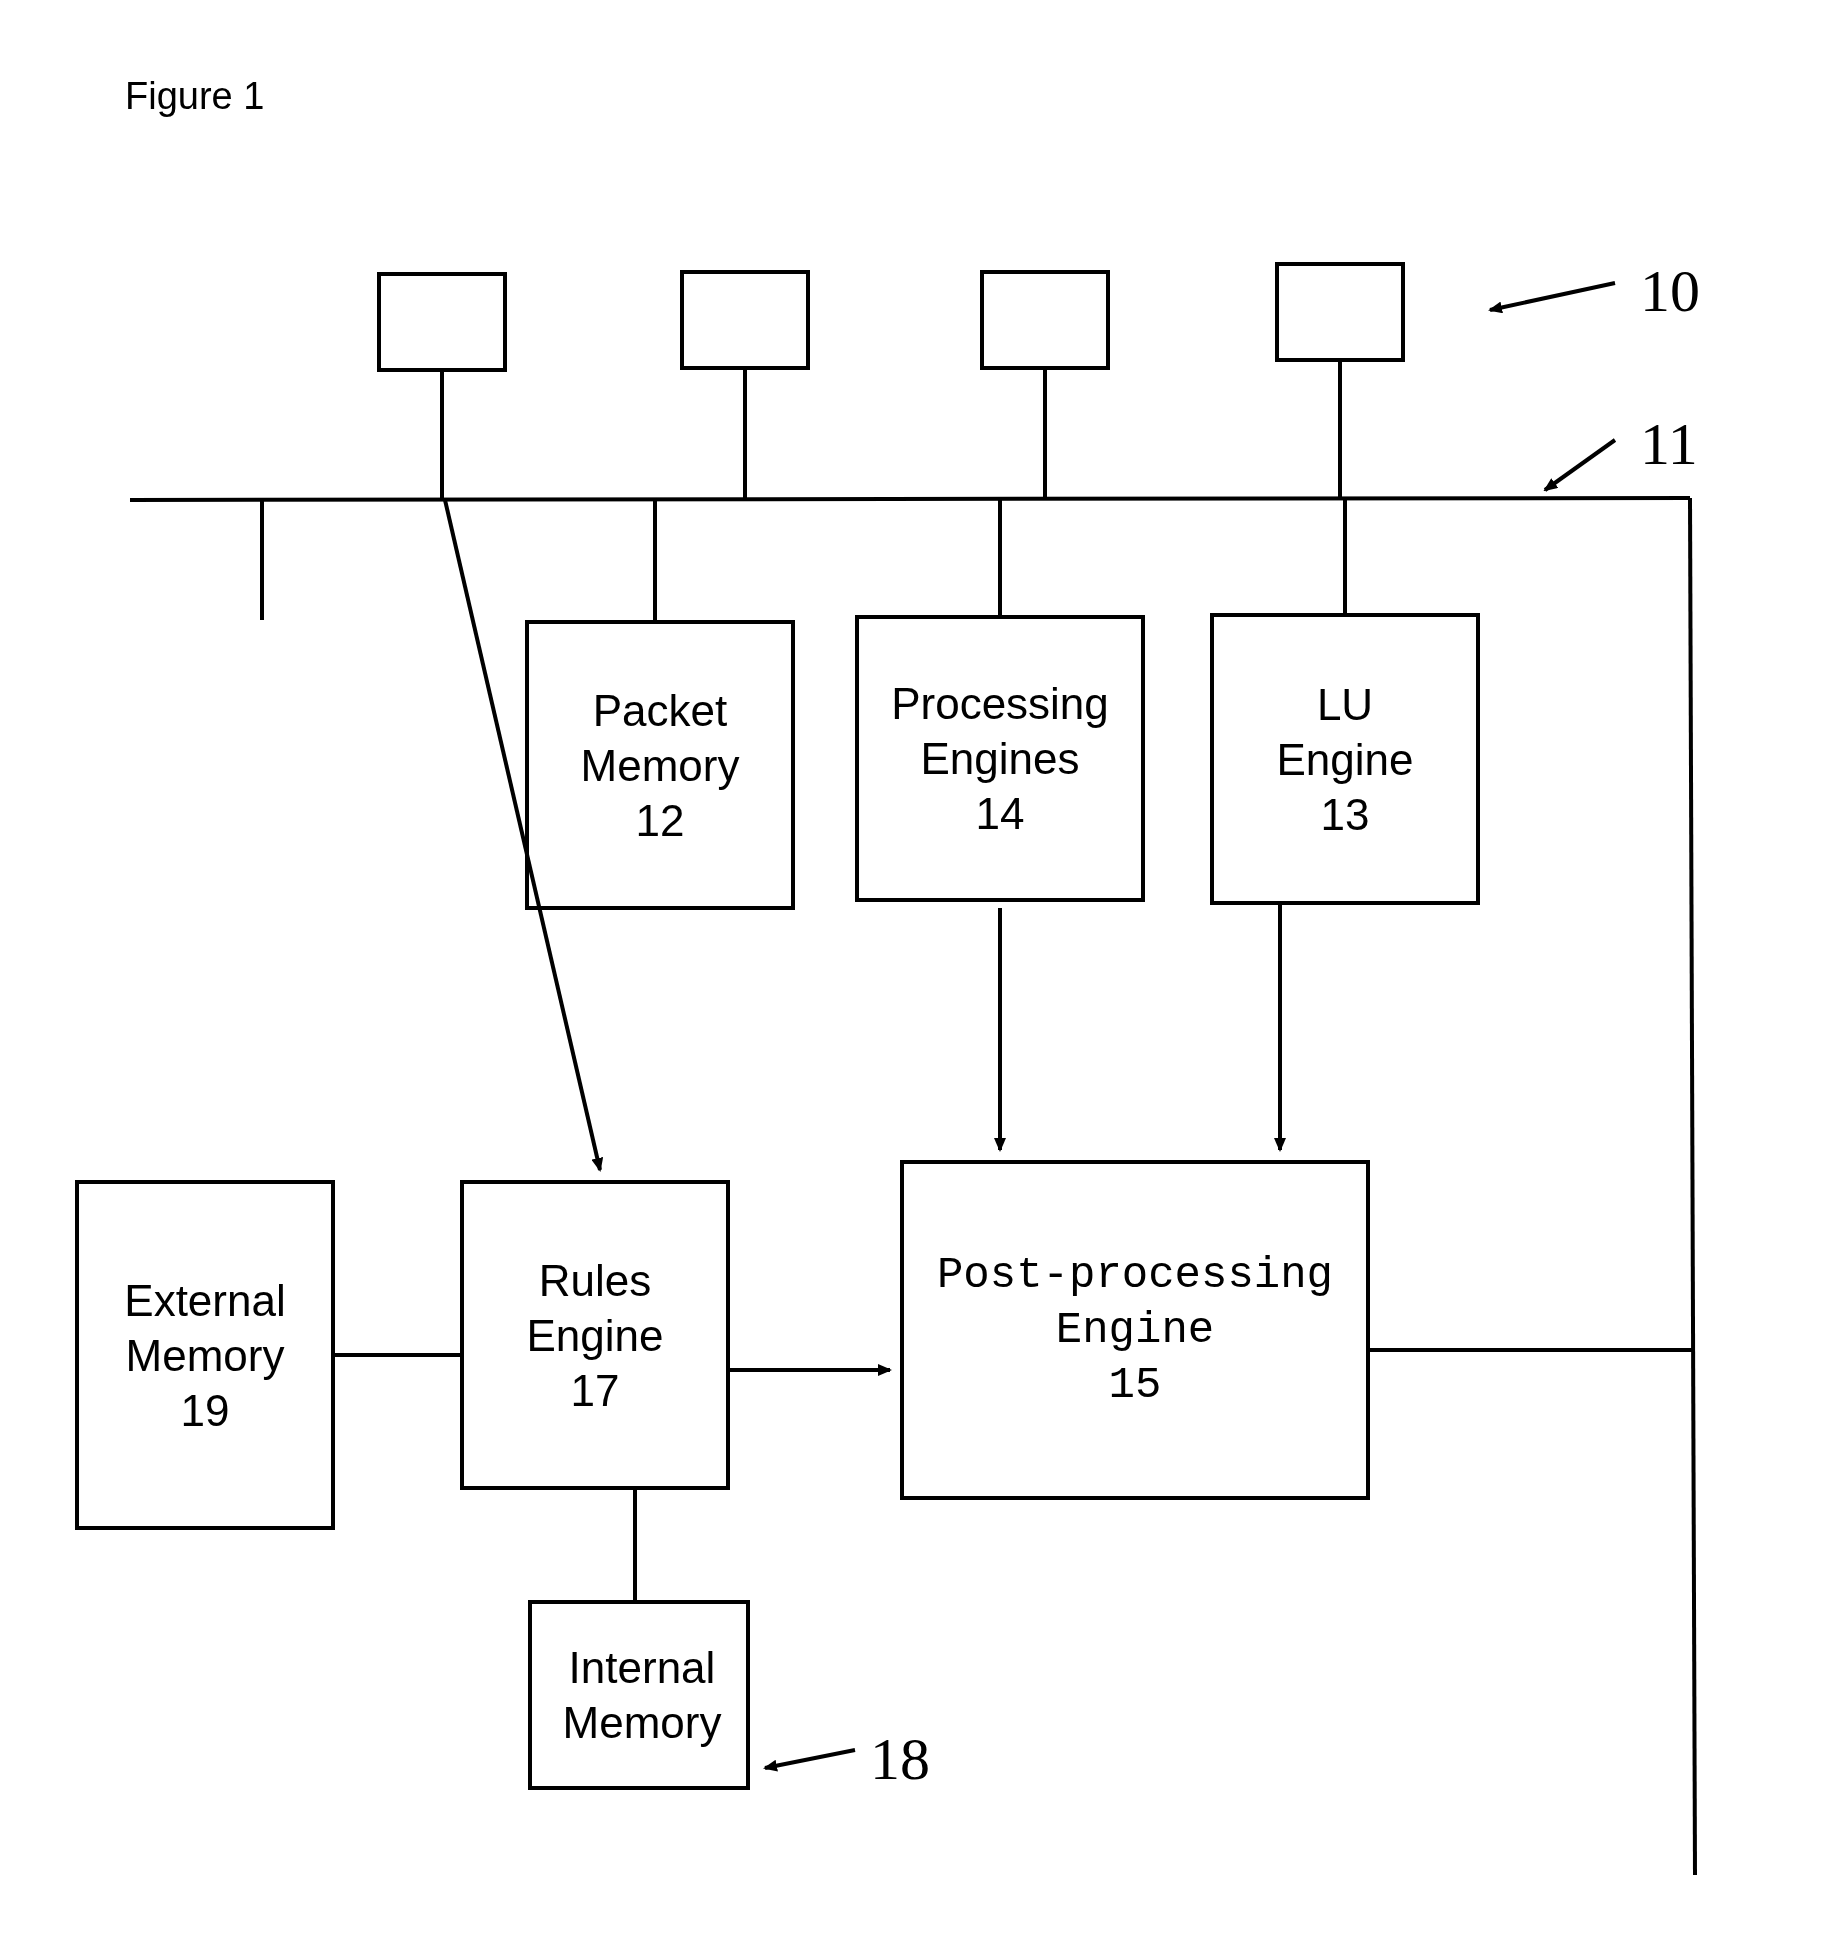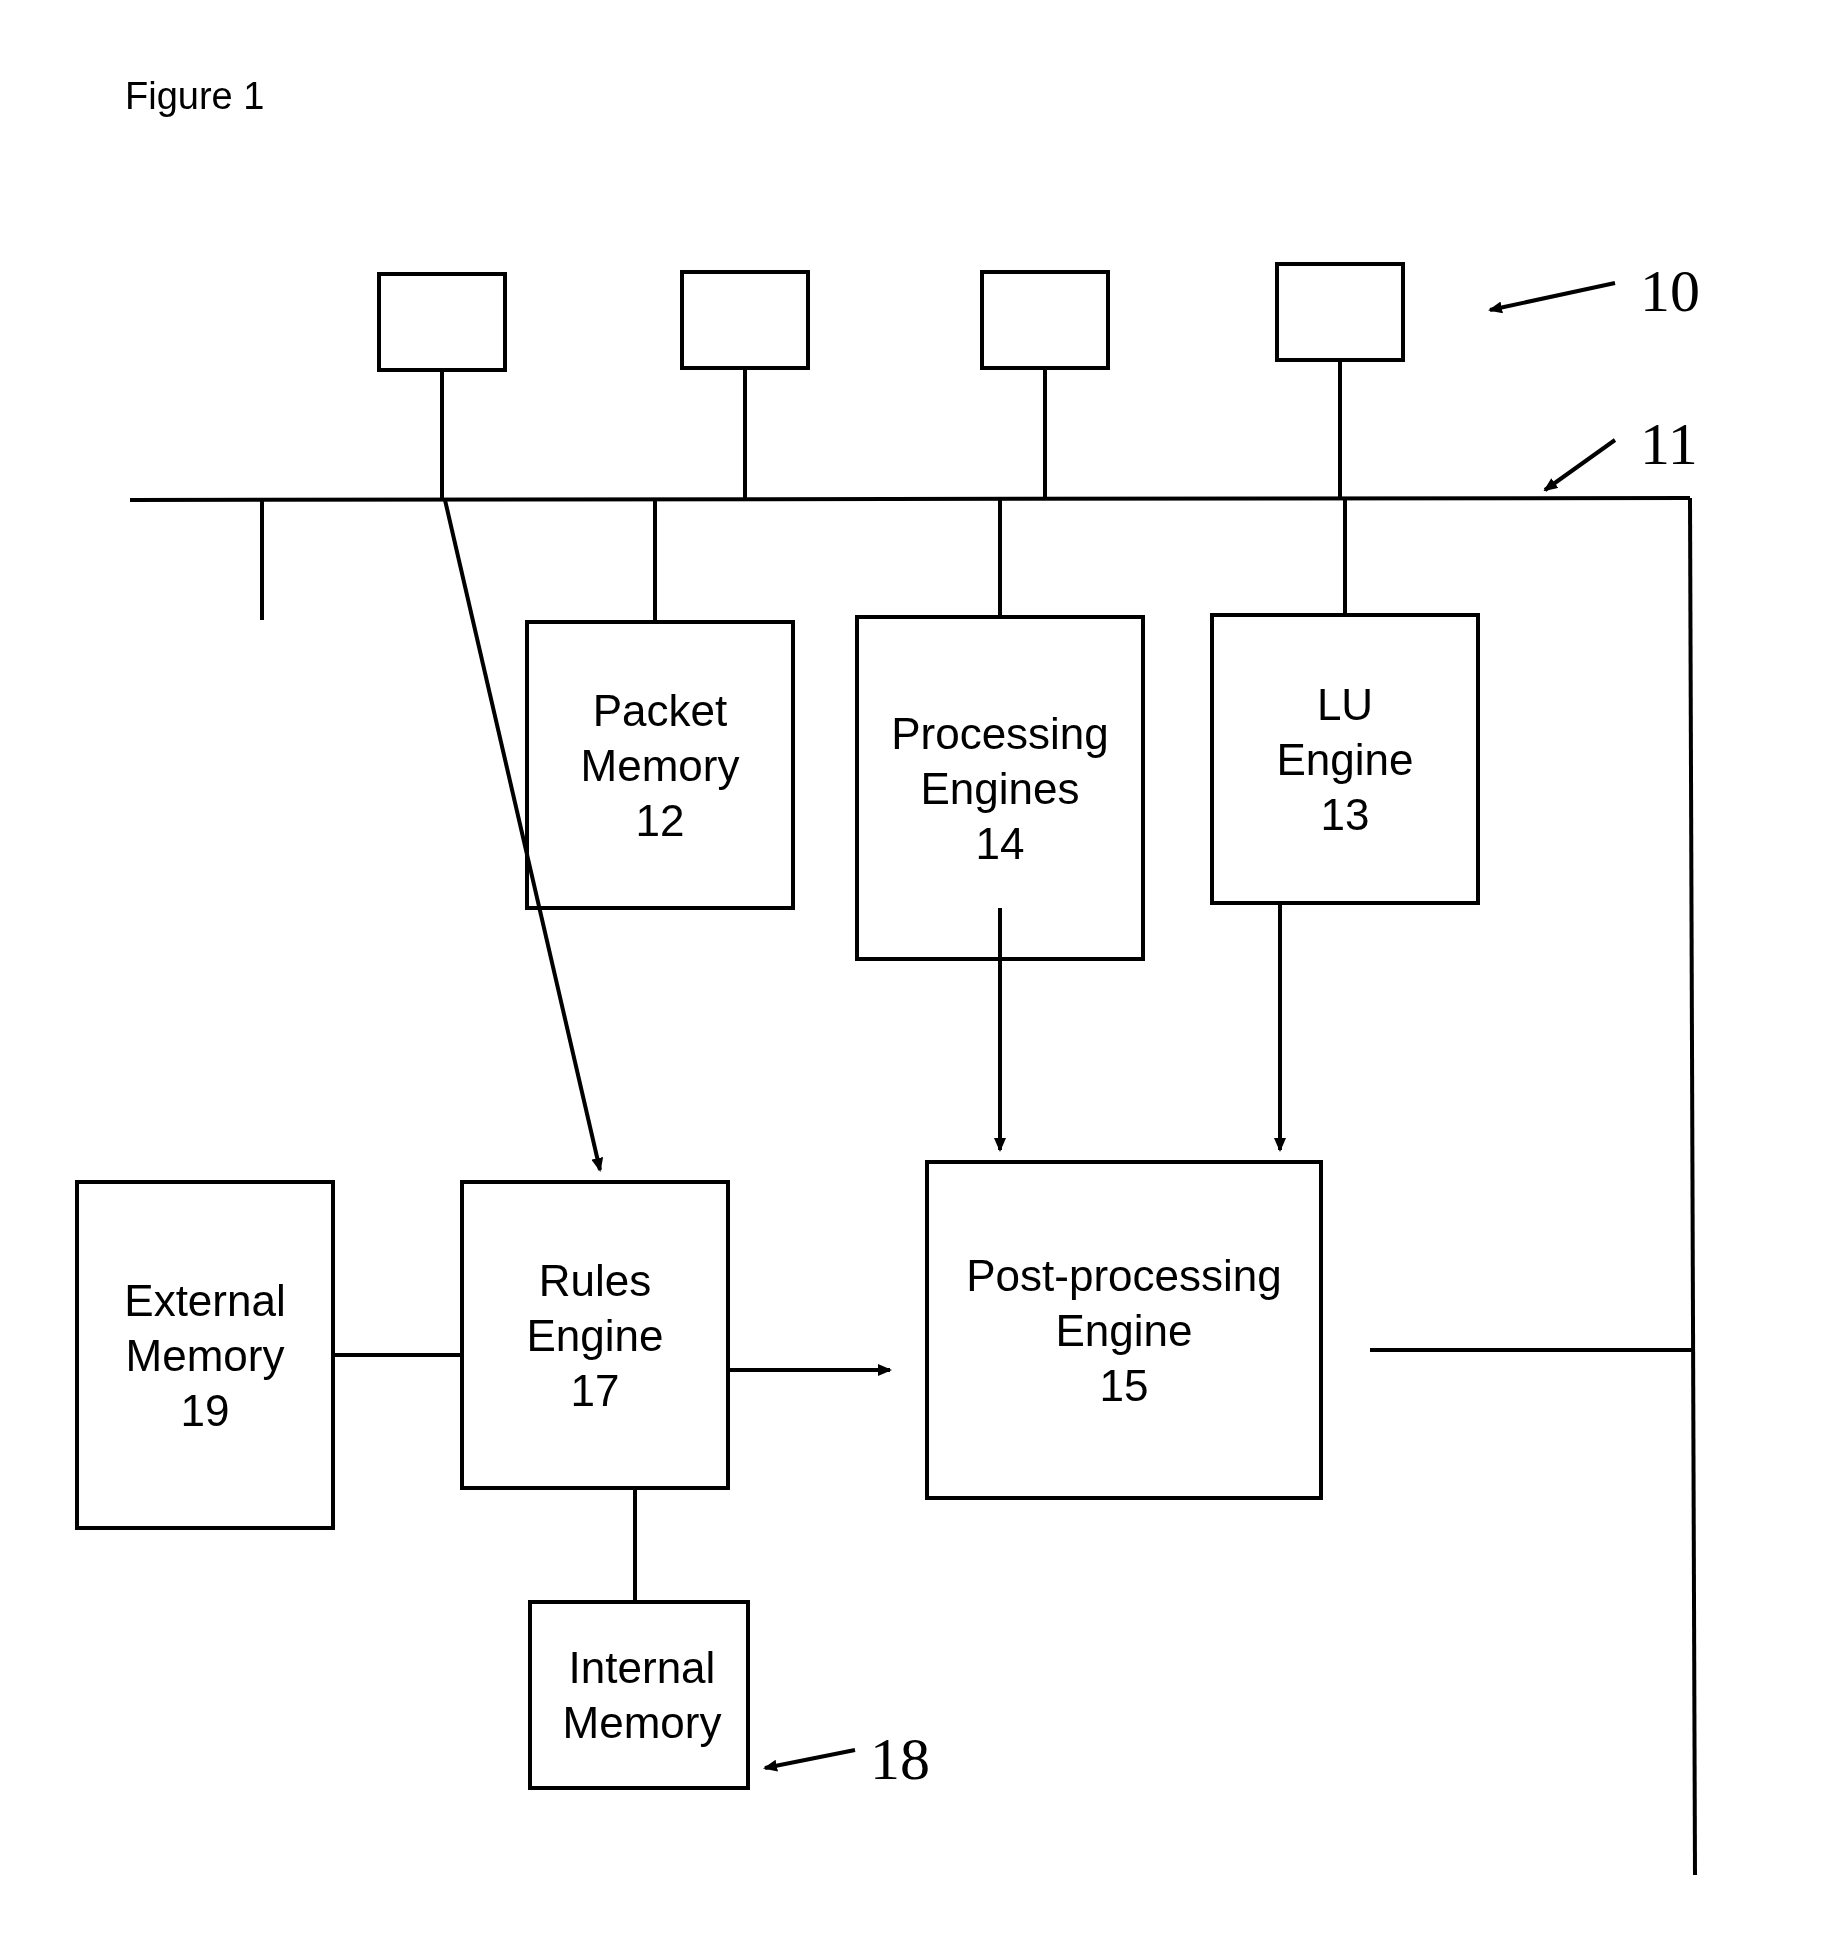--- a/index.html
+++ b/index.html
@@ -68,21 +68,21 @@
   <div class="ref-label" style="left:1640px; top:410px;">11</div>
   <div class="ref-label" style="left:870px; top:1725px;">18</div>
 
 
   <div class="box" style="left:525px; top:620px; width:270px; height:290px;">
     <span>Packet</span>
     <span>Memory</span>
     <span>12</span>
   </div>
 
-  <div class="box" style="left:855px; top:615px; width:290px; height:346px;">
+  <div class="box" style="left:855px; top:615px; width:290px; height:287px;">
     <span>Processing</span>
     <span>Engines</span>
     <span>14</span>
   </div>
 
   <div class="box" style="left:1210px; top:613px; width:270px; height:292px;">
     <span>LU</span>
     <span>Engine</span>
     <span>13</span>
   </div>
@@ -92,21 +92,21 @@
     <span>Memory</span>
     <span>19</span>
   </div>
 
   <div class="box" style="left:460px; top:1180px; width:270px; height:310px;">
     <span>Rules</span>
     <span>Engine</span>
     <span>17</span>
   </div>
 
-  <div class="box" style="left:925px; top:1160px; width:398px; height:340px;">
+  <div class="box" style="left:900px; top:1160px; width:470px; height:340px;font-family:Liberation Mono, monospace;">
     <span>Post-processing</span>
     <span>Engine</span>
     <span>15</span>
   </div>
 
   <div class="box" style="left:528px; top:1600px; width:222px; height:190px;padding-left:6px;">
     <span>Internal</span>
     <span>Memory</span>
   </div>
 

